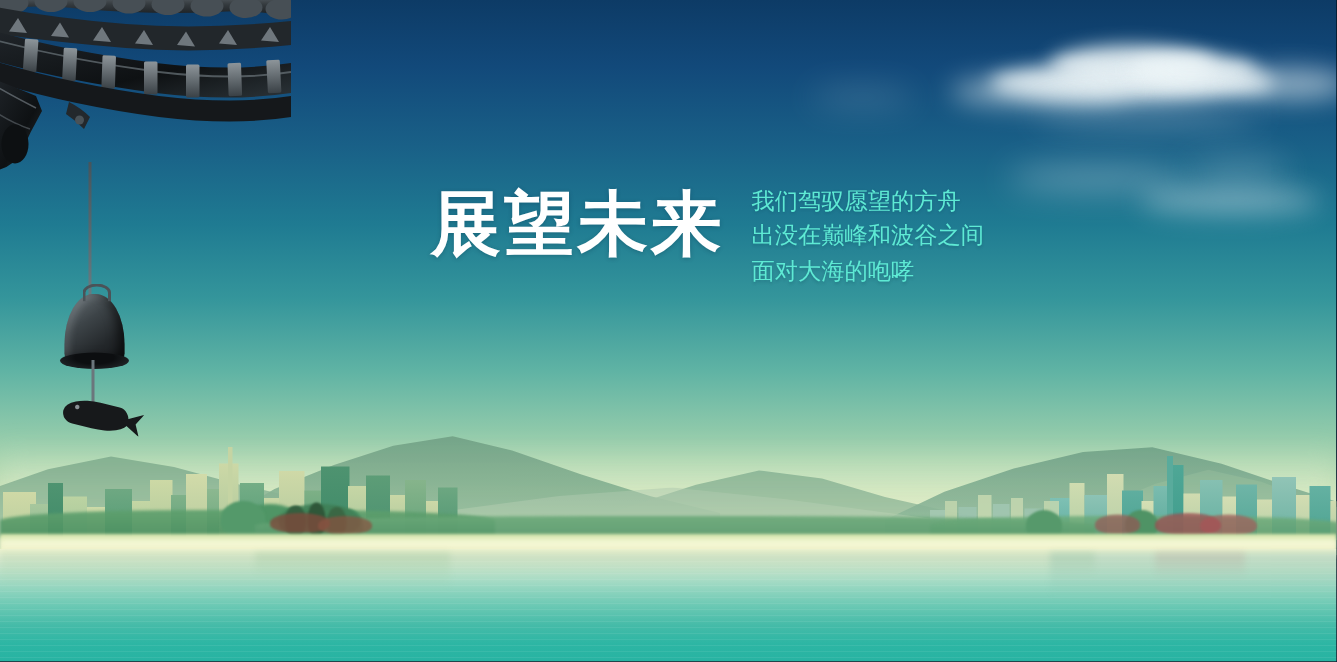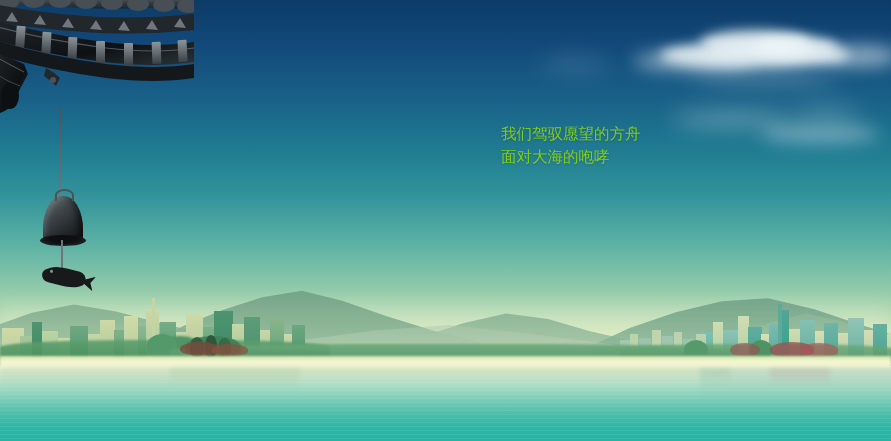--- a/index.html
+++ b/index.html
@@ -120,21 +120,21 @@
   
   .title{
     position:absolute; left:287px; top:124px;
     font-size:47px; line-height:52px; font-weight:700; color:#ffffff;
     letter-spacing:2px; white-space:nowrap;
     font-family:"DejaVu Sans","Liberation Sans",sans-serif;
     text-shadow:0 1px 3px rgba(0,40,60,.28);
   }
   .poem{
     position:absolute; left:501px; top:123px;
-    font-size:15.5px; line-height:23.3px; color:#84cc16;
+    font-size:15.5px; line-height:23.3px; color:#5eead4;
     font-family:"DejaVu Sans","Liberation Sans",sans-serif;
     text-shadow:0 1px 2px rgba(0,50,70,.22);
     white-space:nowrap;
   }
   .poem .ln{ display:block; }
 </style>
 </head>
 <body>
 
 <div class="poster">
@@ -361,19 +361,21 @@
     </svg>
   </div>
 
   <div class="bellwrap">
     <div class="cord"></div>
     <div class="bell"></div>
     <div class="clapper"></div>
     <div class="fish"></div>
   </div>
 
+  <div class="title">展望未来</div>
 
   <div class="poem">
     <span class="ln">我们驾驭愿望的方舟</span>
+    <span class="ln">出没在巅峰和波谷之间</span>
     <span class="ln">面对大海的咆哮</span>
   </div>
 
 </div>
 
 </body></html>

